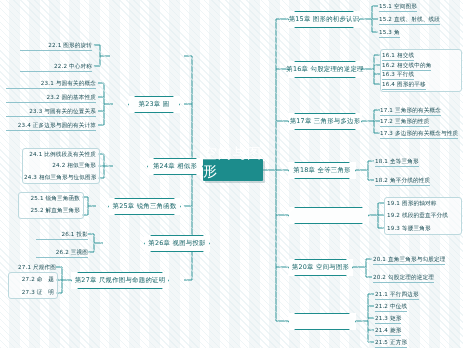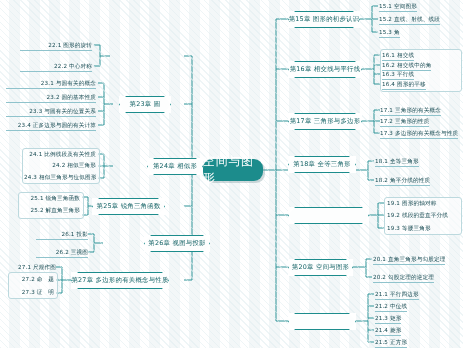--- a/index.html
+++ b/index.html
@@ -24,24 +24,24 @@
       repeating-linear-gradient(45deg, rgba(225,237,240,.55) 0 1px, transparent 1px 5px);
     pointer-events:none;
   }
   svg.links{position:absolute;left:0;top:0;width:463px;height:348px;}
 
   
   .center-node{
     position:absolute;
     background:#1c8c8c;
     color:#ffffff;
-    font-size:12px;
+    font-size:14px;
     letter-spacing:.7px;
-    border-radius:9px;
-    display:flex;align-items:center;justify-content:center;
+    border-radius:1px;
+    display:flex;align-items:flex-end;justify-content:center;
     box-shadow:2px 2px 0 rgba(120,150,155,.35);
     z-index:6;
   }
 
   
   .chapter{
     position:absolute;
     height:17px;
     display:flex;align-items:center;justify-content:center;
     font-size:6.4px;
@@ -205,21 +205,21 @@
     </div>
   <div class="leaf r" style="left:379px;top:15px;">
       <span class="underline">15.2 直线、射线、线段</span>
     </div>
   <div class="leaf r" style="left:379px;top:28px;">
       <span class="underline">15.3 角</span>
     </div>
 
   <div class="chapter" style="left:288px;top:61px;width:74px;">
     <span class="hexbg"></span>
-    <span class="hexlbl">第16章 相交线与平行线</span>
+    <span class="hexlbl">第16章 勾股定理的逆定理</span>
   </div>
   <div class="leafbox" style="left:380px;top:49px;width:80px;height:41px;"></div>
   <div class="leaf r" style="left:382px;top:51px;">
       <span class="underline">16.1 相交线</span>
     </div>
   <div class="leaf r" style="left:382px;top:61px;">
       <span class="underline">16.2 相交线中的角</span>
     </div>
   <div class="leaf r" style="left:382px;top:70px;">
       <span class="underline">16.3 平行线</span>
@@ -235,21 +235,21 @@
   <div class="leaf r" style="left:380px;top:106px;">
       <span class="underline">17.1 三角形的有关概念</span>
     </div>
   <div class="leaf r" style="left:380px;top:117px;">
       <span class="underline">17.2 三角形的性质</span>
     </div>
   <div class="leaf r" style="left:380px;top:129px;">
       <span class="underline">17.3 多边形的有关概念与性质</span>
     </div>
 
-  <div class="chapter" style="left:288px;top:156px;width:68px;">
+  <div class="chapter" style="left:288px;top:162px;width:68px;">
     <span class="hexbg"></span>
     <span class="hexlbl">第18章 全等三角形</span>
   </div>
   <div class="leaf r" style="left:375px;top:157px;">
       <span class="underline">18.1 全等三角形</span>
     </div>
   <div class="leaf r" style="left:375px;top:176px;">
       <span class="underline">18.2 角平分线的性质</span>
     </div>
 
@@ -291,21 +291,21 @@
       <span class="underline">21.5 正方形</span>
     </div>
 
   <div class="leaf l" style="left:20px;top:41px;width:72px;">
       <span class="underline">22.1 图形的旋转</span>
     </div>
   <div class="leaf l" style="left:20px;top:62px;width:72px;">
       <span class="underline">22.2 中心对称</span>
     </div>
 
-  <div class="chapter" style="left:119px;top:96px;width:52px;">
+  <div class="chapter" style="left:128px;top:96px;width:52px;">
     <span class="hexbg"></span>
     <span class="hexlbl">第23章  圆</span>
   </div>
   <div class="leaf l" style="left:6px;top:79px;width:90px;">
       <span class="underline">23.1 与圆有关的概念</span>
     </div>
   <div class="leaf l" style="left:6px;top:93px;width:90px;">
       <span class="underline">23.2 圆的基本性质</span>
     </div>
   <div class="leaf l" style="left:6px;top:107px;width:90px;">
@@ -317,41 +317,41 @@
 
   <div class="chapter" style="left:113px;top:158px;width:56px;margin-left:34px;">
     <span class="hexbg"></span>
     <span class="hexlbl">第24章 相似形</span>
   </div>
   <div class="leafbox" style="left:22px;top:148px;width:76px;height:34px;"></div>
   <div class="leaf l" style="left:24px;top:150px;width:72px;"><span>24.1 比例线段及有关性质</span></div>
   <div class="leaf l" style="left:24px;top:161px;width:72px;"><span>24.2 相似三角形</span></div>
   <div class="leaf l" style="left:24px;top:173px;width:72px;"><span>24.3 相似三角形与位似图形</span></div>
 
-  <div class="chapter" style="left:92px;top:198px;width:73px;">
+  <div class="chapter" style="left:108px;top:198px;width:73px;">
     <span class="hexbg"></span>
     <span class="hexlbl">第25章 锐角三角函数</span>
   </div>
   <div class="leafbox" style="left:18px;top:192px;width:64px;height:25px;"></div>
   <div class="leaf l" style="left:20px;top:194px;width:60px;"><span>25.1 锐角三角函数</span></div>
   <div class="leaf l" style="left:20px;top:206px;width:60px;"><span>25.2 解直角三角形</span></div>
 
   <div class="chapter" style="left:115px;top:235px;width:66px;margin-left:29px;">
     <span class="hexbg"></span>
     <span class="hexlbl">第26章 视图与投影</span>
   </div>
   <div class="leaf l" style="left:36px;top:230px;width:52px;">
       <span class="underline">26.1 投影</span>
     </div>
   <div class="leaf l" style="left:36px;top:248px;width:52px;">
       <span class="underline">26.2 三视图</span>
     </div>
 
   <div class="chapter" style="left:71px;top:272px;width:98px;">
     <span class="hexbg"></span>
-    <span class="hexlbl">第27章 多边形的有关概念与性质</span>
+    <span class="hexlbl">第27章 尺规作图与命题的证明</span>
   </div>
   <div class="leafbox" style="left:8px;top:272px;width:48px;height:25px;"></div>
   <div class="leaf l" style="left:8px;top:263px;width:48px;"><span>27.1 尺规作图</span></div>
   <div class="leaf l" style="left:10px;top:275px;width:44px;"><span>27.2 命　题</span></div>
   <div class="leaf l" style="left:10px;top:288px;width:44px;"><span>27.3 证　明</span></div>
 
 </div>
 
 </body></html>

